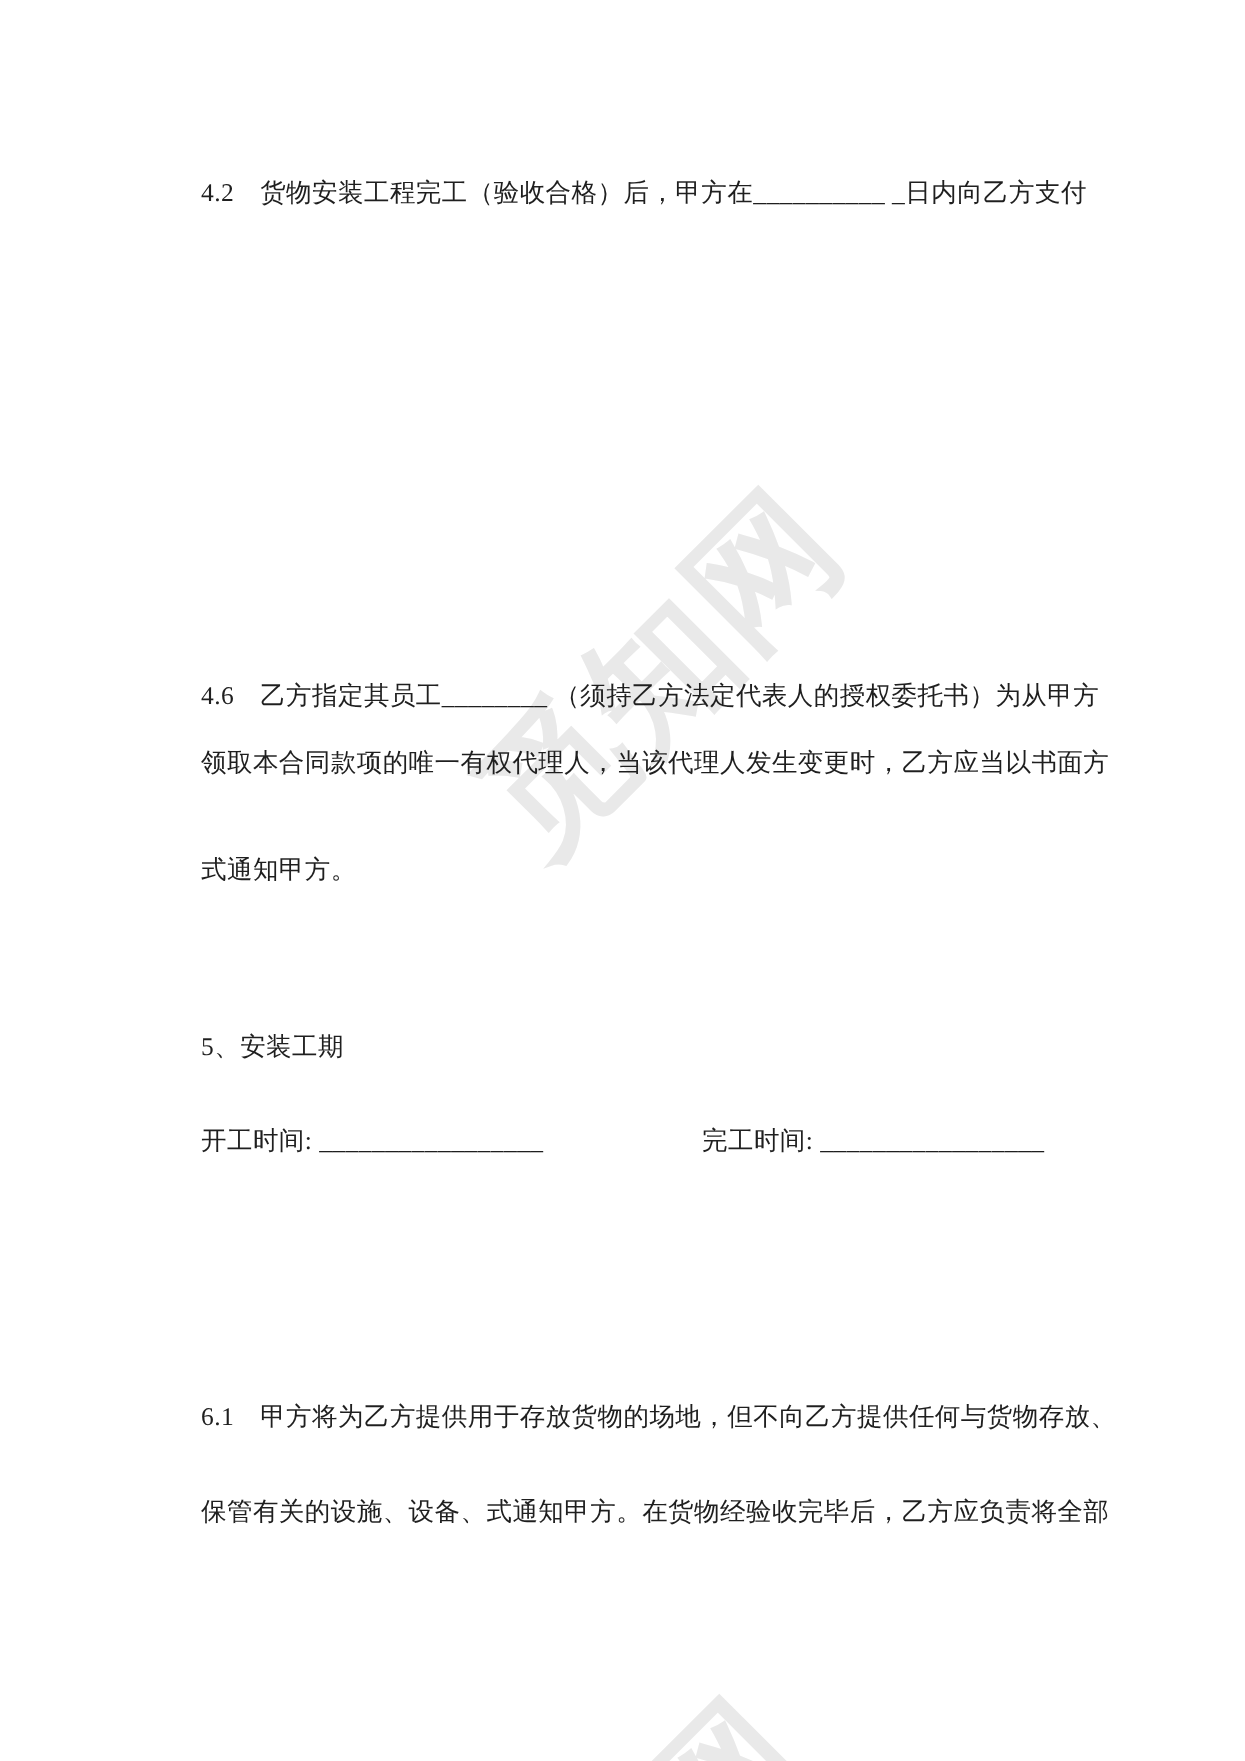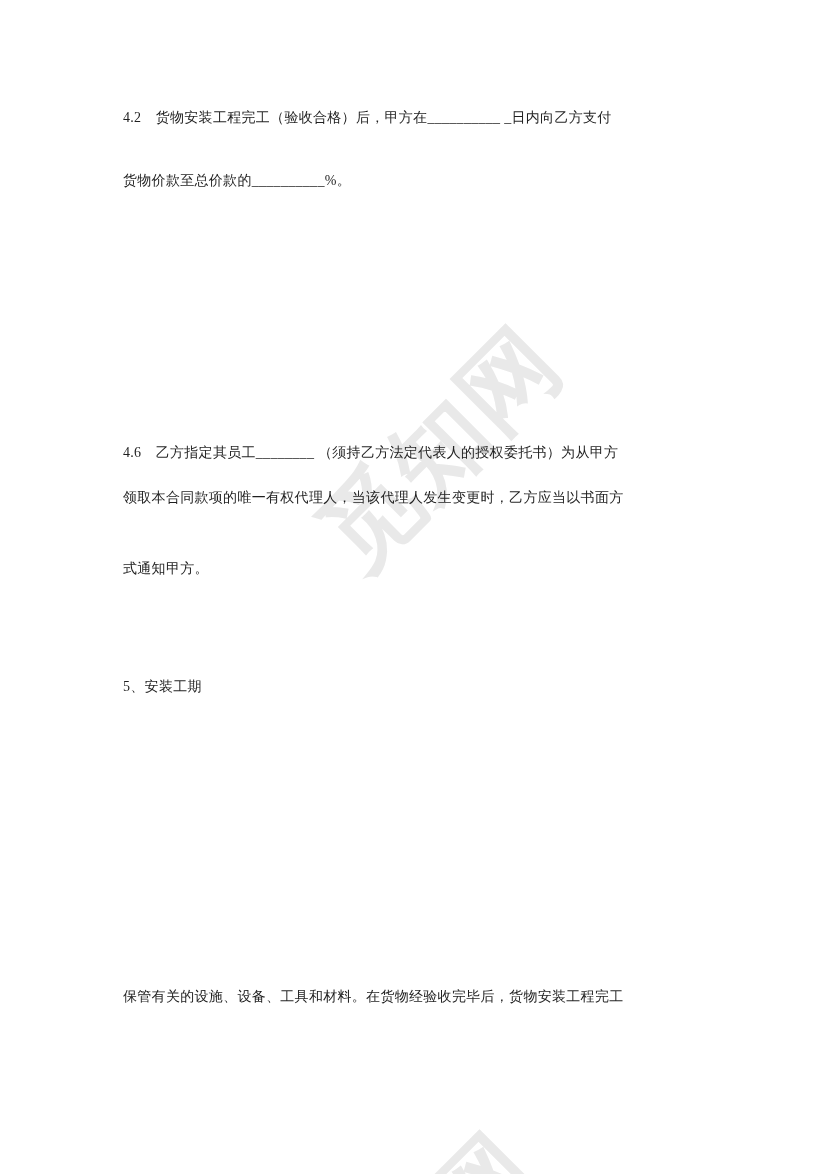--- a/index.html
+++ b/index.html
@@ -25,49 +25,50 @@
     letter-spacing: 2px;
     white-space: nowrap;
     color: #e9e9e9;
     transform: translate(-50%, -50%) rotate(-45deg);
     user-select: none;
     pointer-events: none;
   }
   .line {
     position: absolute;
     left: 123px;
-    margin: 0;
+    margin: 11px;
     z-index: 1;
-    font-size: 14px;
+    font-size: 17px;
     line-height: 23px;
     white-space: pre;
     letter-spacing: 0.3px;
   }
   .finish-group {
     position: absolute;
     left: 334px;
     top: 0;
     white-space: pre;
   }
 </style>
 </head>
 <body>
 
 <div class="page" style="background: rgb(255, 255, 255); color: rgb(31, 31, 31);">
 
   <div class="watermark" style="left: 441px; top: 449px; color: rgb(233, 233, 233);">觅知网</div>
   <div class="watermark" style="left: 415px; top: 1255px; color: rgb(233, 233, 233);">觅知网</div>
 
   <p class="line" style="top:106px">4.2　货物安装工程完工（验收合格）后，甲方在__________ _日内向乙方支付</p>
-  <p class="line" style="top:169px">货物价款至总价款的__________%。</p>
 
 
 
   <p class="line" style="top:441px">4.6　乙方指定其员工________ （须持乙方法定代表人的授权委托书）为从甲方</p>
   <p class="line" style="top:486px">领取本合同款项的唯一有权代理人，当该代理人发生变更时，乙方应当以书面方</p>
   <p class="line" style="top:557px">式通知甲方。</p>
 
   <p class="line" style="top:675px">5、安装工期</p>
 
+  <p class="line" style="top:738px"><span>开工时间: </span><span>_________________</span><span class="finish-group"><span>完工时间: </span><span>_________________</span></span></p>
 
-  <p class="line" style="top:985px">保管有关的设施、设备、工具和材料。在货物经验收完毕后，货物安装工程完工</p>
+  <p class="line" style="top:922px">6.1　甲方将为乙方提供用于存放货物的场地，但不向乙方提供任何与货物存放、</p>
+  <p class="line" style="top:985px">保管有关的设施、设备、式通知甲方。在货物经验收完毕后，乙方应负责将全部</p>
 
 </div>
 
 </body></html>

